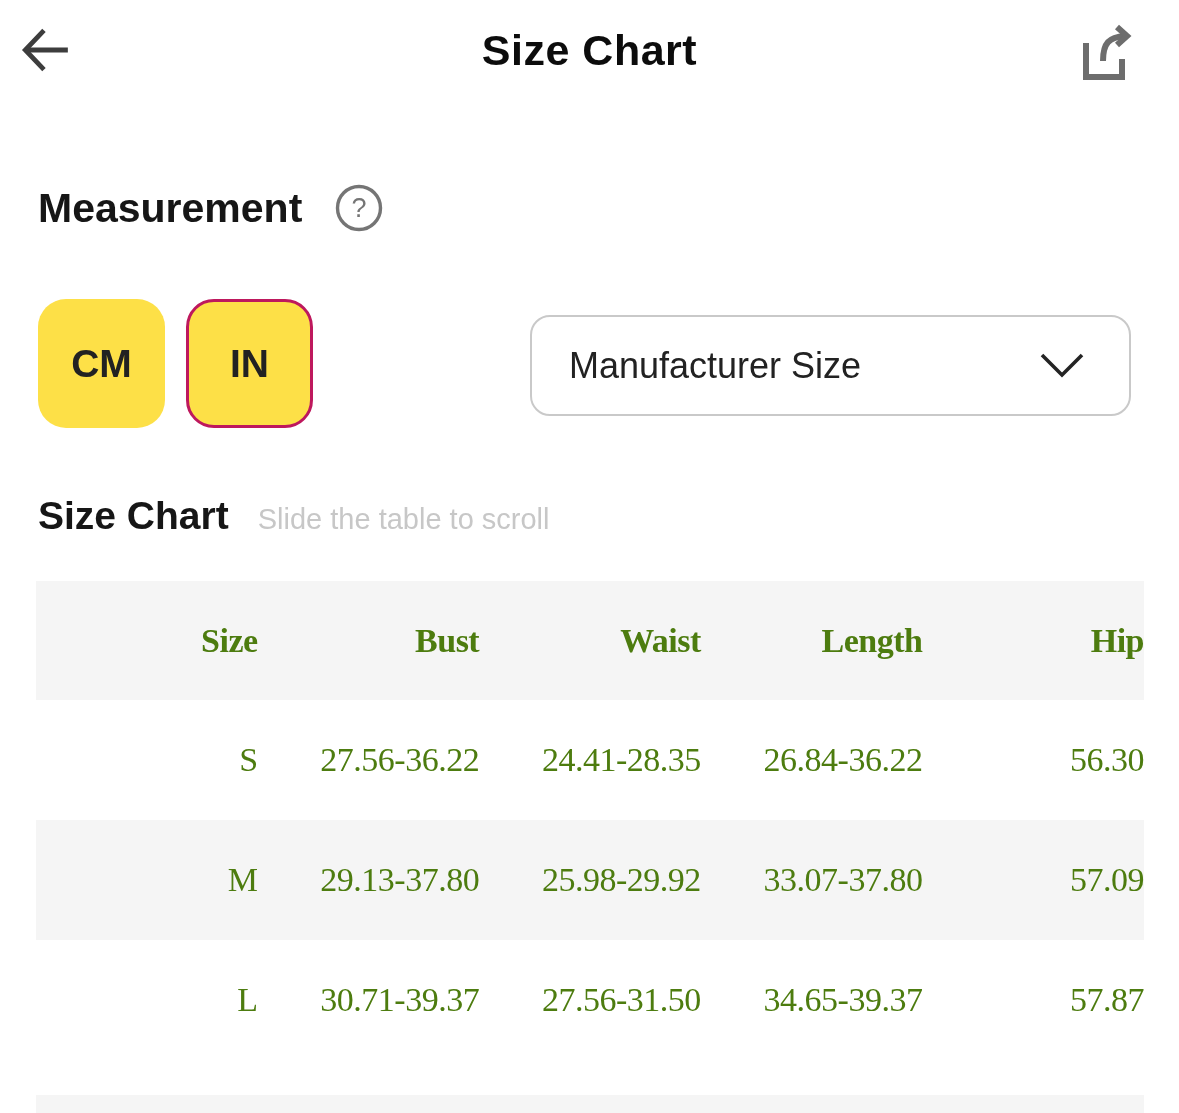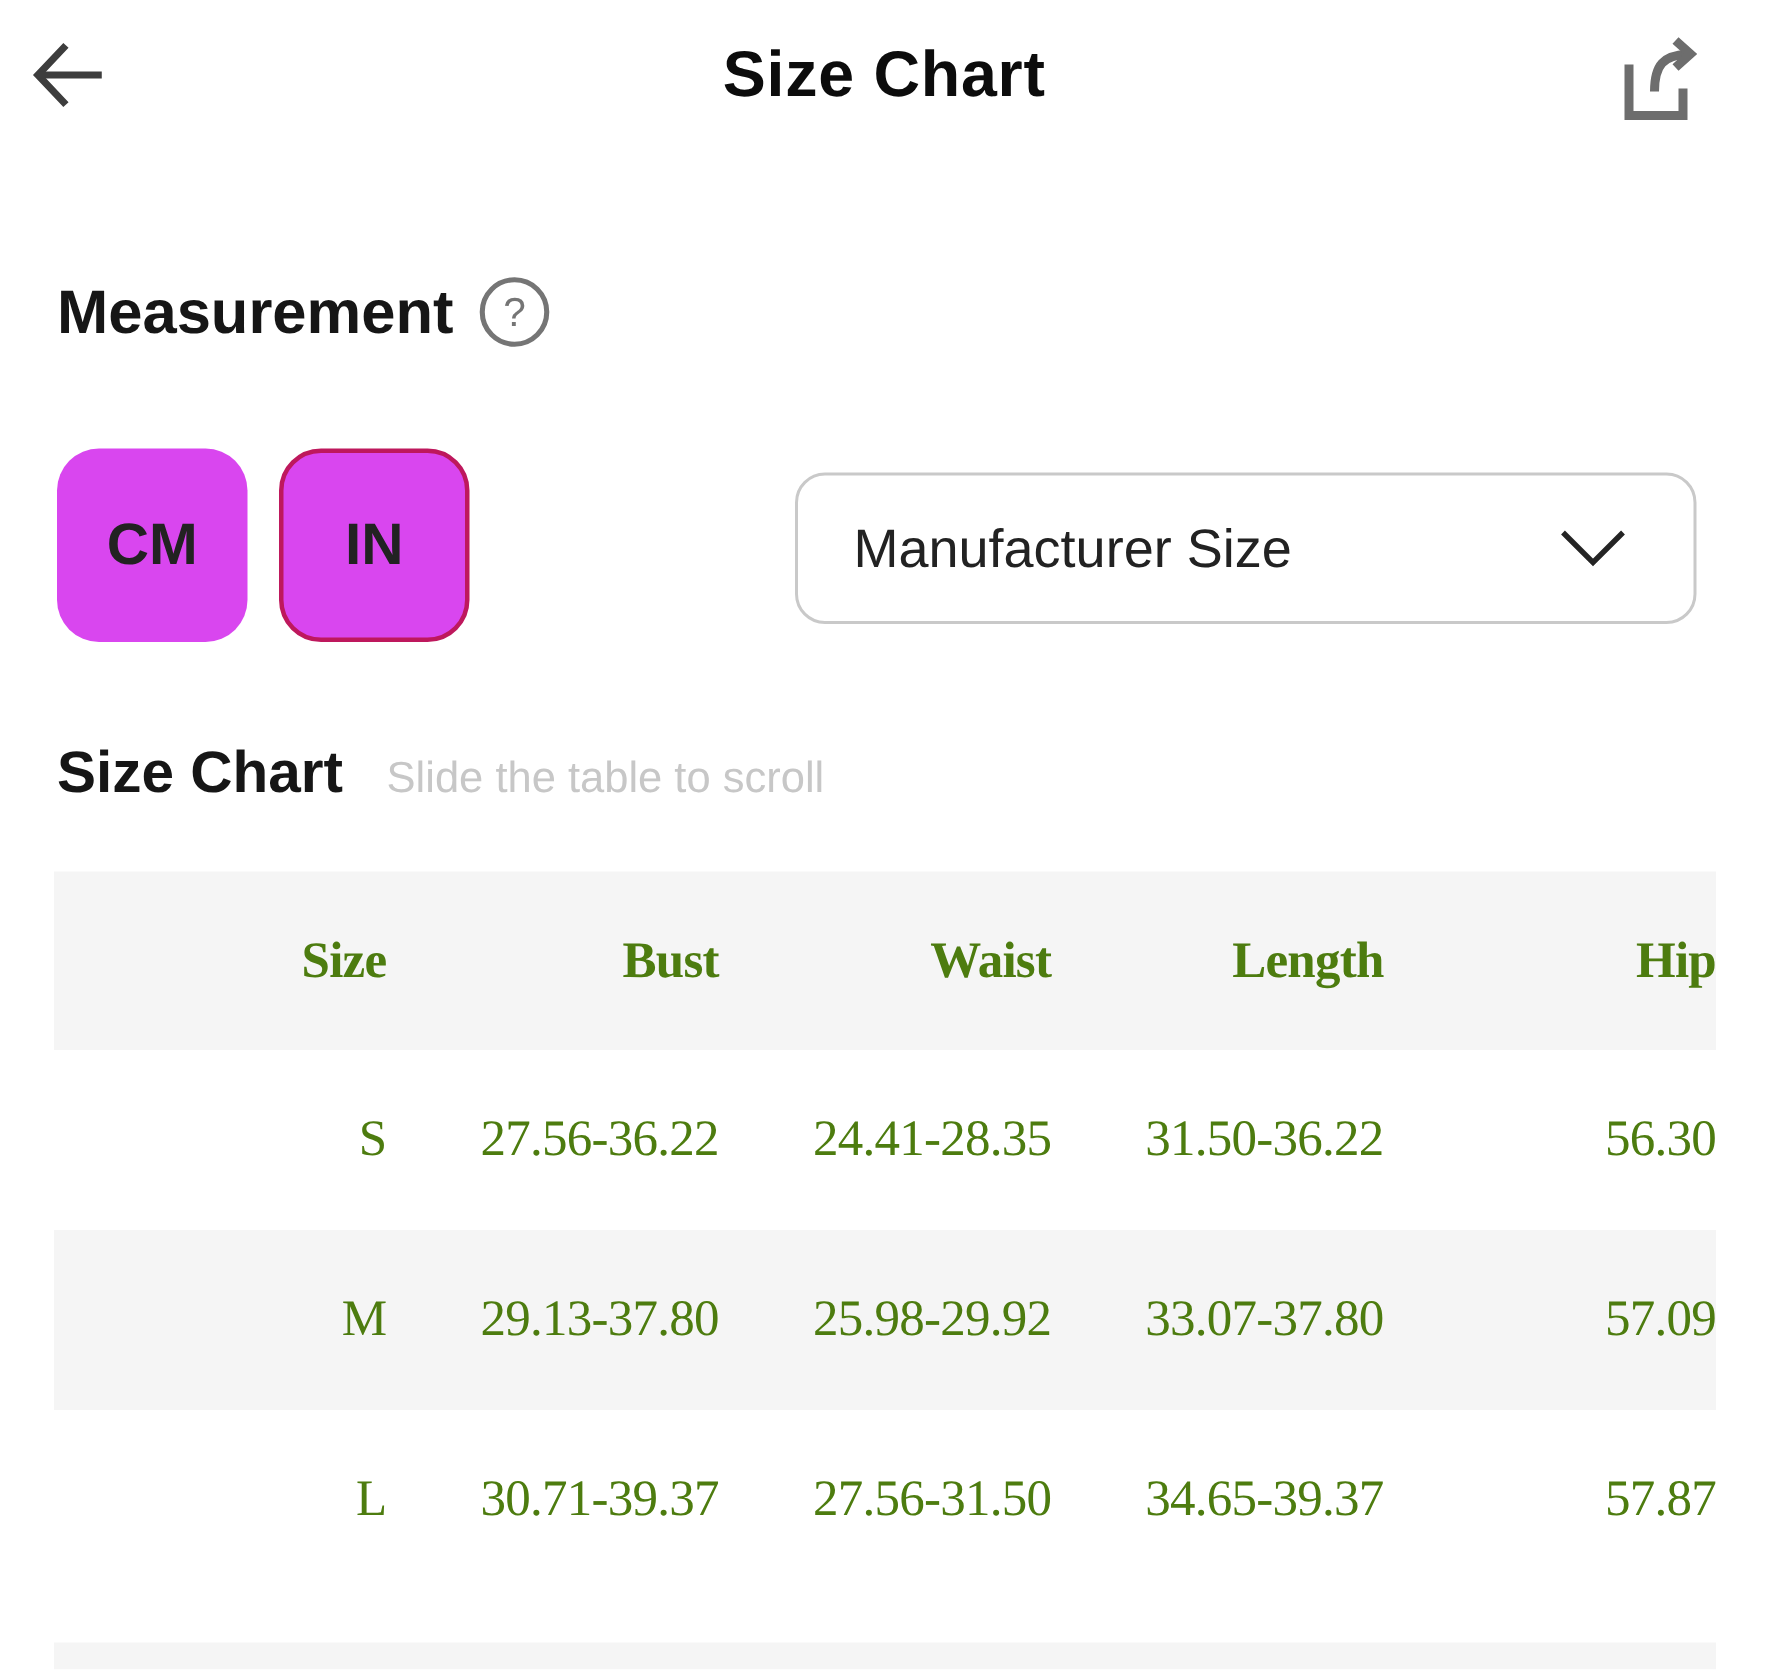--- a/index.html
+++ b/index.html
@@ -11,27 +11,27 @@
   .back-btn { position: absolute; left: 18px; top: 22px; width: 56px; height: 56px;
               background: none; border: none; cursor: pointer; }
   .page-title { position: absolute; left: 0; right: 0; top: 0; height: 100px;
                 display: flex; align-items: center; justify-content: center;
                 font-size: 43px; font-weight: bold; color: #0c0c0c; letter-spacing: 0.5px; }
   .share-btn { position: absolute; right: 42px; top: 20px; width: 62px; height: 66px;
                background: none; border: none; cursor: pointer; }
 
   
   .measurement-row { position: absolute; left: 38px; top: 183px;
-                     display: flex; align-items: center; gap: 16px; }
+                     display: flex; align-items: center; gap: 32px; }
   .measurement-title { font-size: 41px; font-weight: bold; color: #161616; }
   .help-btn { background: none; border: none; cursor: pointer; width: 50px; height: 50px; padding: 0; }
 
   
   .unit-row { position: absolute; left: 38px; top: 299px; display: flex; gap: 21px; }
-  .unit-btn { width: 127px; height: 129px; border-radius: 28px; background: #d946ef;
+  .unit-btn { width: 127px; height: 129px; border-radius: 28px; background: #fde047;
               border: none; font-size: 39px; font-weight: bold; color: #222;
               font-family: "Liberation Sans", sans-serif; cursor: pointer; }
   .unit-btn.selected { border: 3px solid #be185d; }
 
   
   .size-select { position: absolute; left: 530px; top: 315px; width: 601px; height: 101px;
                  border: 2px solid #c9c9c9; border-radius: 20px; background: #fff;
                  display: flex; align-items: center; justify-content: space-between;
                  padding: 0 44px 0 37px; cursor: pointer; font-family: "Liberation Sans", sans-serif; }
   .size-select-value { font-size: 36px; color: #222; }
@@ -117,21 +117,21 @@
     <div class="t-cell">Bust</div>
     <div class="t-cell">Waist</div>
     <div class="t-cell">Length</div>
     <div class="t-cell">Hip</div>
   </div>
 
   <div class="t-row">
     <div class="t-cell">S</div>
     <div class="t-cell">27.56-36.22</div>
     <div class="t-cell">24.41-28.35</div>
-    <div class="t-cell">31.50-36.22</div>
+    <div class="t-cell">26.84-36.22</div>
     <div class="t-cell">56.30</div>
   </div>
 
   <div class="t-row alt">
     <div class="t-cell">M</div>
     <div class="t-cell">29.13-37.80</div>
     <div class="t-cell">25.98-29.92</div>
     <div class="t-cell">33.07-37.80</div>
     <div class="t-cell">57.09</div>
   </div>

